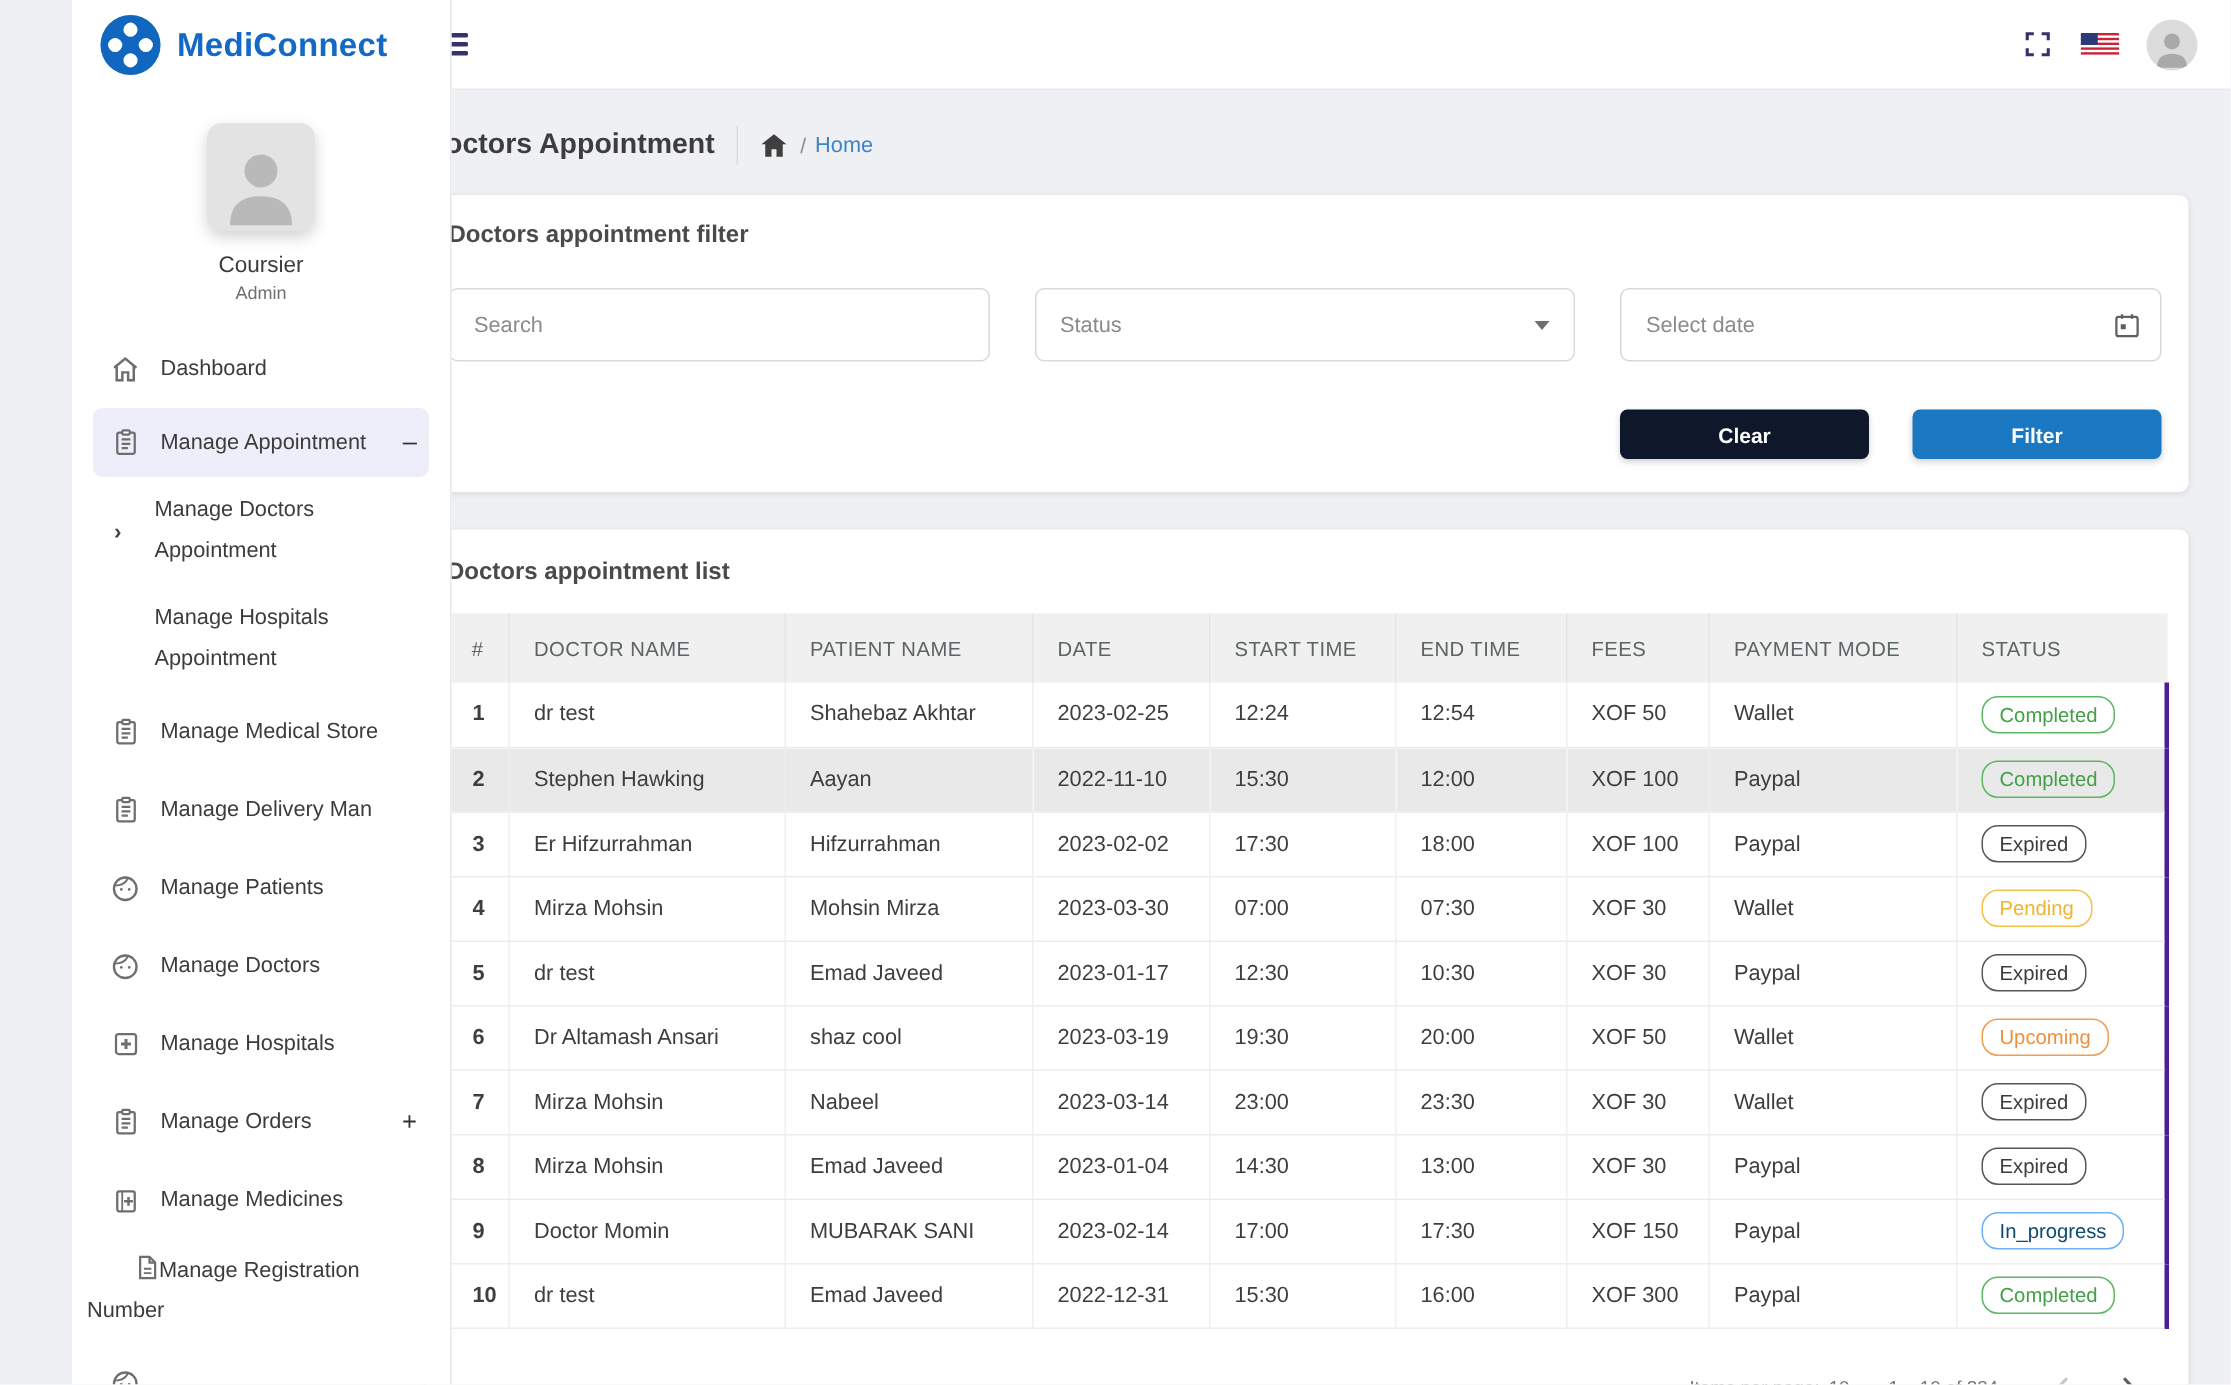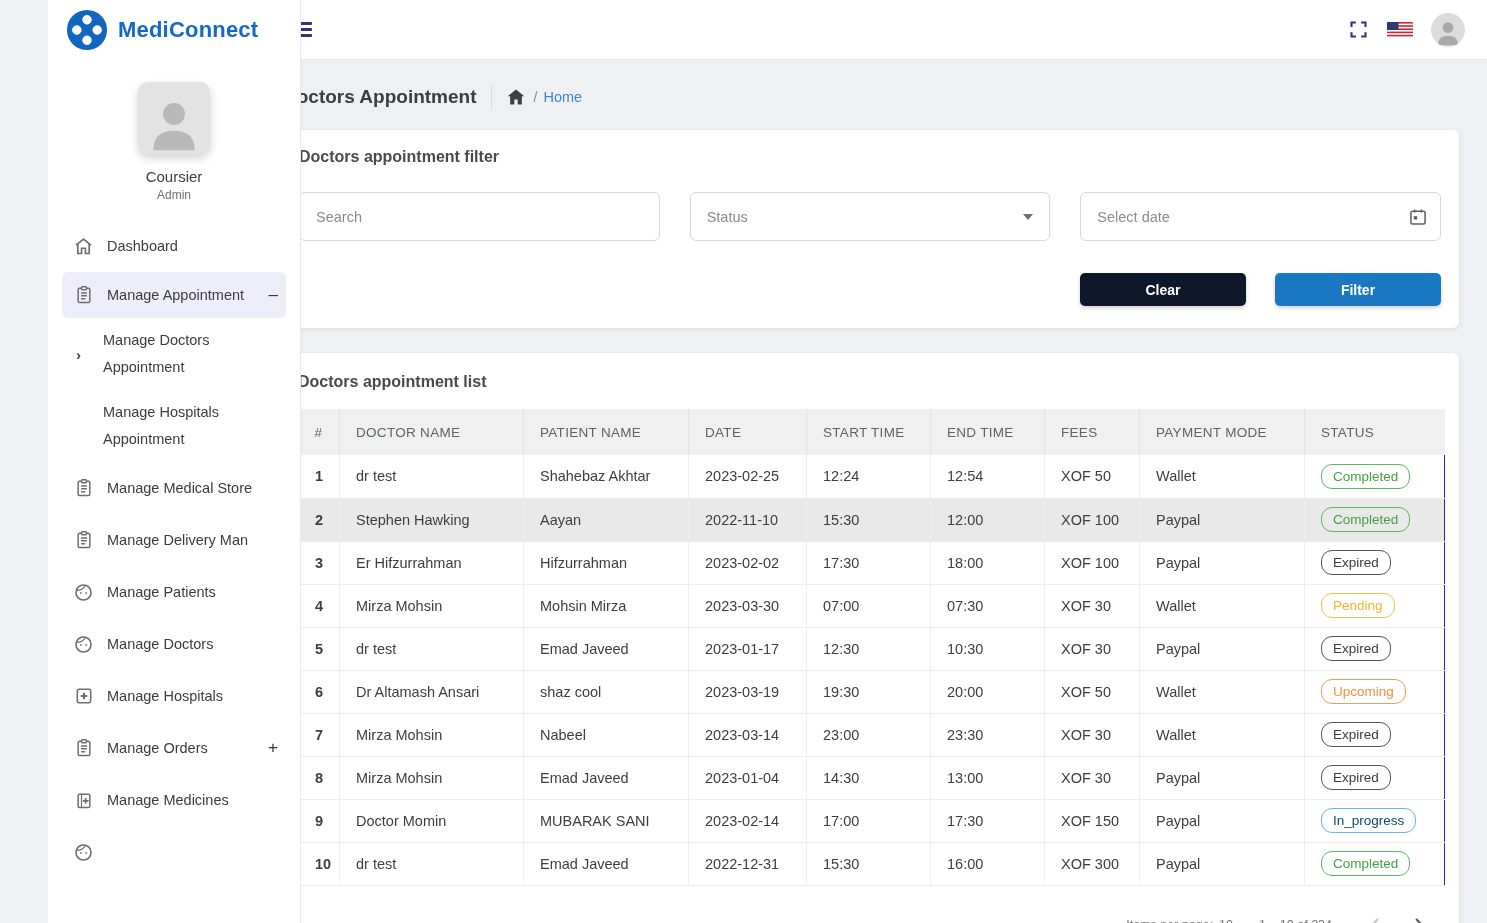--- a/index.html
+++ b/index.html
@@ -114,21 +114,21 @@
     font-size:13.5px; font-weight:500; color:#5d6466; letter-spacing:0.3px;
     border-right:1px solid #e3e3e3;
   }
   table.appt th:last-child { border-right:none; }
   table.appt td {
     height:43px; padding:0 16px; font-size:14.5px; color:#3e3e3e;
     border-bottom:1px solid #ececec; border-right:1px solid #efefef;
     white-space:nowrap; overflow:hidden;
   }
   table.appt td:first-child { font-weight:700; border-left:1px solid #efefef; }
-  table.appt td:last-child { border-right:1px solid #4c1d95; }
+  table.appt td:last-child { border-right:3px solid #4c1d95; }
   tr.hl td { background:#e9e9e9; }
   .badge {
     display:inline-block; min-width:58px; text-align:center; padding:4px 11px;
     border:1px solid; border-radius:11px; font-size:13.5px; background:transparent;
   }
   .badge.completed  { color:#43a047; border-color:#5cb860; }
   .badge.expired    { color:#3c3c3c; border-color:#565656; }
   .badge.pending    { color:#f0b42e; border-color:#f2c24a; }
   .badge.upcoming   { color:#ef8f3a; border-color:#f09c52; }
   .badge.in_progress{ color:#0c4a6e; border-color:#6cb0f5; }
@@ -265,20 +265,25 @@
       <div class="menu-item">
         <span class="mi-icon">
           <svg viewBox="0 0 24 24" width="20" height="20" fill="none" stroke="#6e6e6e" stroke-width="1.8">
             <rect x="5" y="5" width="14" height="16" rx="1.6"></rect>
             <path d="M9 5 V21" stroke-width="1.4"></path>
             <path d="M14 9.5 V16.5 M10.5 13 H17.5" stroke-width="2"></path>
           </svg>
         </span>
         <span class="mi-label">Manage Medicines</span>
       </div>
+      <div class="menu-item hangwrap"><span class="mi-icon"><svg viewBox="0 0 24 24" width="20" height="20" fill="none" stroke="#6e6e6e" stroke-width="1.8">
+            <path d="M6.5 3.5 H14 L18.5 8 V20.5 H6.5 Z"></path>
+            <path d="M14 3.5 V8 H18.5"></path>
+            <path d="M9.5 13 H15.5 M9.5 16.5 H15.5" stroke-width="1.5"></path>
+          </svg></span><span class="mi-label">Manage Registration Number</span></div>
       <div class="menu-item">
         <span class="mi-icon">
           <svg viewBox="0 0 24 24" width="21" height="21" fill="none" stroke="#6e6e6e" stroke-width="1.8">
             <circle cx="12" cy="12" r="8.6"></circle>
             <circle cx="9" cy="12.5" r="1" fill="#6e6e6e" stroke="none"></circle>
             <circle cx="15" cy="12.5" r="1" fill="#6e6e6e" stroke="none"></circle>
             <path d="M4.2 9.6 C8 9.6 12 8 13.8 4.6" stroke-width="1.4"></path>
           </svg>
         </span>
         <span class="mi-label"></span>

